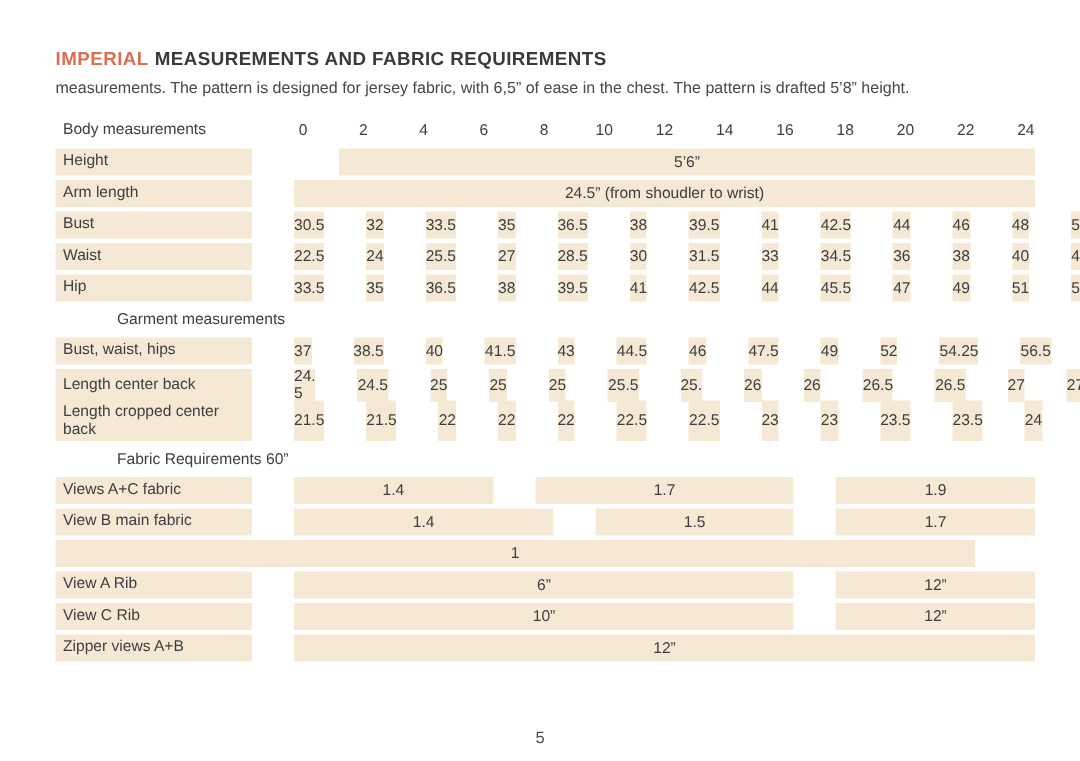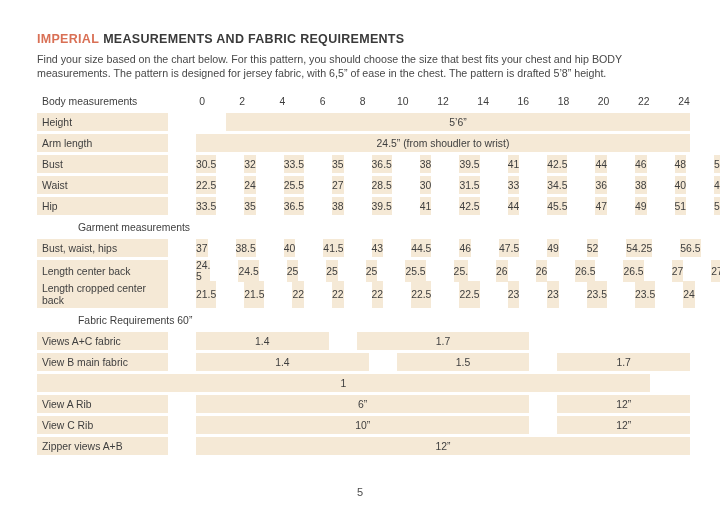--- a/index.html
+++ b/index.html
@@ -91,21 +91,20 @@
     color: #4c4c4c;
   }
 </style>
 </head>
 <body>
 
 <div class="page">
   <div class="content">
     <h1 class="title"><span class="hl">IMPERIAL</span><span>MEASUREMENTS AND FABRIC REQUIREMENTS</span></h1>
     <p class="intro">
-      <span>Find your size based on the chart below. For this pattern, you should choose the size that best fits your chest and hip BODY</span>
       <span>measurements. The pattern is designed for jersey fabric, with 6,5” of ease in the chest. The pattern is drafted 5’8” height.</span>
     </p>
     <div id="size-table">
         <div class="trow header-row">
           <div class="lbl">Body measurements</div>
           <div class="hcell">0</div>
           <div class="hcell">2</div>
           <div class="hcell">4</div>
           <div class="hcell">6</div>
           <div class="hcell">8</div>
@@ -225,20 +224,21 @@
           <div class="cell val">24</div>
           <div class="cell val">24</div>
         </div>
         <div class="trow section-row">
           <div class="section-lbl" style="grid-column: span 14;">Fabric Requirements 60”</div>
         </div>
         <div class="trow">
           <div class="cell lbl">Views A+C fabric</div>
           <div class="cell val" style="grid-column: span 4;">1.4</div>
           <div class="cell val" style="grid-column: span 5;">1.7</div>
+          <div class="cell val" style="grid-column: span 4;">1.9</div>
         </div>
         <div class="trow">
           <div class="cell lbl">View B main fabric</div>
           <div class="cell val" style="grid-column: span 5;">1.4</div>
           <div class="cell val" style="grid-column: span 4;">1.5</div>
           <div class="cell val" style="grid-column: span 4;">1.7</div>
         </div>
         <div class="trow">
           <div class="cell val" style="grid-column: span 13;">1</div>
         </div>

